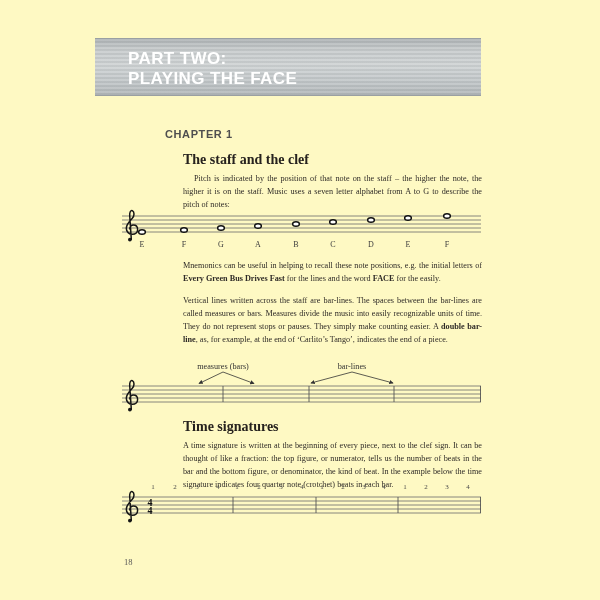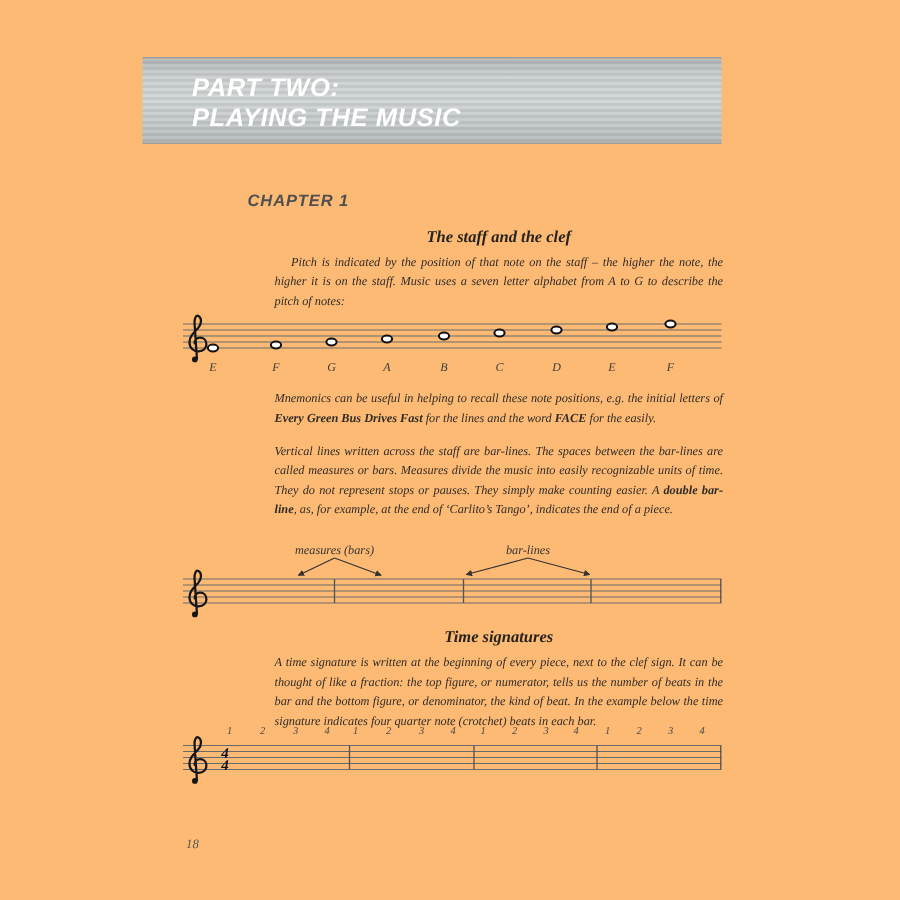--- a/index.html
+++ b/index.html
@@ -1,20 +1,19 @@
 <!DOCTYPE html>
 <html><head>
 <meta charset="utf-8">
 <style>
   html,body { margin:0; padding:0; background:#e9e9e9; }
   .page {
-    position:relative; width:600px; height:600px; background:#fdba74;
+    position:relative; width:600px; height:600px; background:#fef9c3;
     font-family:"Liberation Serif", serif; color:#2f2b27; overflow:hidden;
     box-shadow:0 0 4px rgba(0,0,0,.15);
-    font-style:italic;
   }
   
   .banner {
     position:absolute; left:95px; top:38px; width:386px; height:58px;
     box-sizing:border-box; padding:10px 0 0 33px;
     background:
       repeating-linear-gradient(180deg, rgba(255,255,255,.10) 0 2px, rgba(110,116,118,.10) 2px 4px),
       linear-gradient(180deg, #aeb3b5 0%, #c8cccd 20%, #cfd3d4 48%, #c2c7c9 75%, #b2b7b9 100%);
     border-top:1px solid #9aa0a2; border-bottom:1px solid #9aa0a2;
   }
@@ -22,21 +21,21 @@
     font-family:"Liberation Sans", sans-serif; font-weight:bold;
     font-size:17px; line-height:20px; color:#ffffff; letter-spacing:.4px;
   }
   
   .chapter {
     position:absolute; left:165px; top:128px;
     font-family:"Liberation Sans", sans-serif; font-weight:bold;
     font-size:11px; letter-spacing:.6px; color:#4f4f4f;
   }
   .col { position:absolute; left:183px; width:299px; }
-  .sec-heading { font-size:11px; font-weight:bold; margin:0 0 3.5px 0; color:#26221e;text-align:center; }
+  .sec-heading { font-size:14px; font-weight:bold; margin:0 0 3.5px 0; color:#26221e; }
   .body-p { font-size:8.2px; line-height:13.1px; margin:0; text-align:justify; }
   .indent { text-indent:11px; }
   .pagenum { position:absolute; left:124px; top:557px; font-size:8.5px; color:#555; }
   
   .staff-svg { position:absolute; left:122px; overflow:visible; }
   svg text { font-family:"Liberation Serif", serif; }
   .note-label { font-size:8px; fill:#3d3d3d; text-anchor:middle; }
   .beat-num { font-size:7px; fill:#4a4a4a; text-anchor:middle; }
   .diagram-label { font-size:8.2px; fill:#333; text-anchor:middle; }
   .staff-line { stroke:#6b6b6b; stroke-width:.8; }
@@ -57,21 +56,21 @@
     <marker id="arrow" viewBox="0 0 10 10" refX="8.5" refY="5" markerWidth="5.5" markerHeight="5.5" orient="auto-start-reverse">
       <path d="M0,0 L10,5 L0,10 z" fill="#333"></path>
     </marker>
   </defs>
 </svg>
 
 <div class="page">
 
   <div class="banner">
     <div class="banner-text">PART TWO:</div>
-    <div class="banner-text">PLAYING THE MUSIC</div>
+    <div class="banner-text">PLAYING THE FACE</div>
   </div>
 
   <div class="chapter">CHAPTER 1</div>
 
   <div class="col" style="top:152px;">
     <h3 class="sec-heading">The staff and the clef</h3>
     <p class="body-p indent">Pitch is indicated by the position of that note on the staff – the higher the note, the higher it is on the staff. Music uses a seven letter alphabet from A to G to describe the pitch of notes:</p>
   </div>
 
   <svg class="staff-svg" style="top:200px;" width="360" height="52" viewBox="0 0 360 52">

